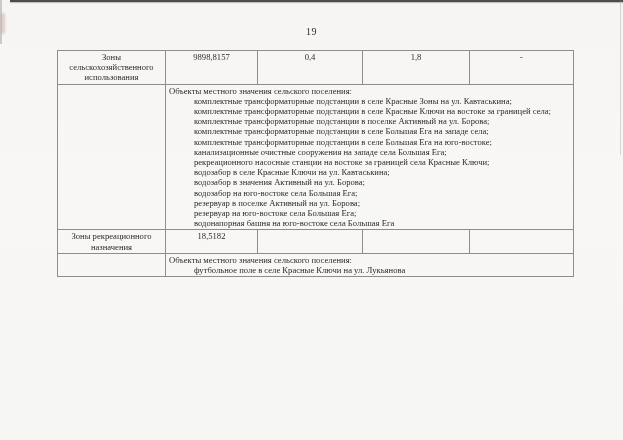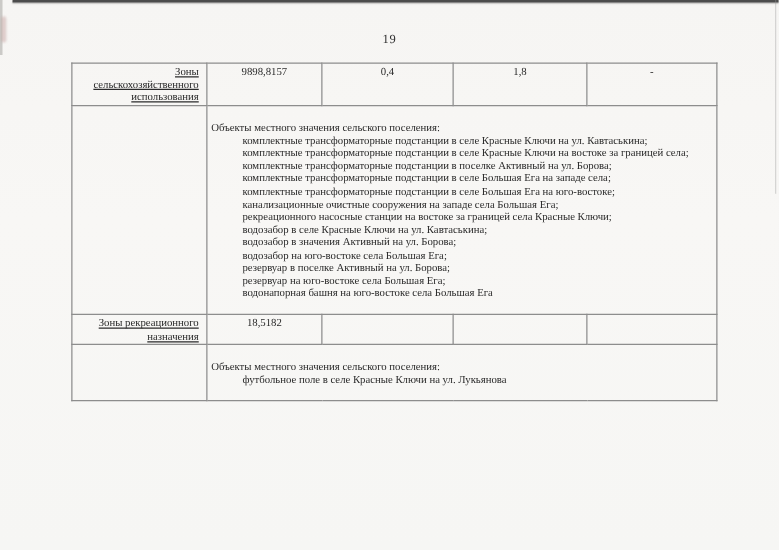--- a/index.html
+++ b/index.html
@@ -68,23 +68,23 @@
   .doc-table col.c3 { width: 105px; }
   .doc-table col.c4 { width: 107px; }
   .doc-table col.c5 { width: 104px; }
   .doc-table td {
     border: 1px solid #8d8d8d;
     vertical-align: top;
     padding: 1px 3px;
     box-sizing: border-box;
     overflow: hidden;
   }
-  td.zone { text-align: right; padding: 1px 6px; text-decoration: underline; }
+  td.zone { text-align: center; padding: 1px 6px; }
   td.val  { text-align: center; margin-top: 40px; }
-  td.objects { text-align: left; padding: 12px 3px; }
+  td.objects { text-align: left; padding: 1px 3px; }
   .obj-heading { white-space: nowrap; }
   .obj-item { padding-left: 25px; white-space: nowrap; }
   tr.r1 td { height: 33px; }
   tr.r2 td { height: 145px; }
   tr.r3 td { height: 20px; }
   tr.r4 td { height: 21px; }
   tr.r5 td { height: 12px; }
   tr.r6 td { height: 19px; }
 </style>
 </head>
@@ -113,21 +113,21 @@
         <td class="val">9898,8157</td>
         <td class="val">0,4</td>
         <td class="val">1,8</td>
         <td class="val">-</td>
       </tr>
 
       <tr class="r2">
         <td class="zone"></td>
         <td class="objects" colspan="4">
           <div class="obj-heading">Объекты местного значения сельского поселения:</div>
-          <div class="obj-item">комплектные трансформаторные подстанции в селе Красные Ключи на ул. Кавтаськина;</div>
+          <div class="obj-item">комплектные трансформаторные подстанции в селе Красные Зоны на ул. Кавтаськина;</div>
           <div class="obj-item">комплектные трансформаторные подстанции в селе Красные Ключи на востоке за границей села;</div>
           <div class="obj-item">комплектные трансформаторные подстанции в поселке Активный на ул. Борова;</div>
           <div class="obj-item">комплектные трансформаторные подстанции в селе Большая Ега на западе села;</div>
           <div class="obj-item">комплектные трансформаторные подстанции в селе Большая Ега на юго-востоке;</div>
           <div class="obj-item">канализационные очистные сооружения на западе села Большая Ега;</div>
           <div class="obj-item">рекреационного насосные станции на востоке за границей села Красные Ключи;</div>
           <div class="obj-item">водозабор в селе Красные Ключи на ул. Кавтаськина;</div>
           <div class="obj-item">водозабор в значения Активный на ул. Борова;</div>
           <div class="obj-item">водозабор на юго-востоке села Большая Ега;</div>
           <div class="obj-item">резервуар в поселке Активный на ул. Борова;</div>

